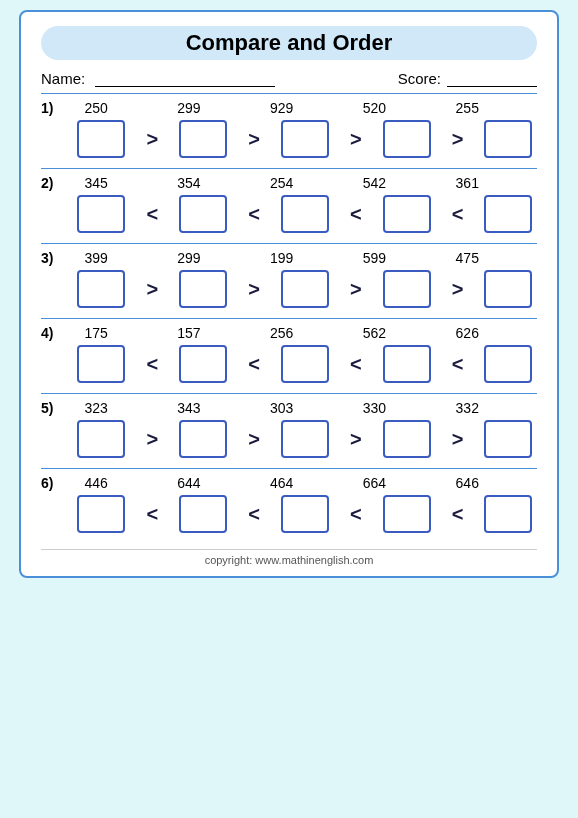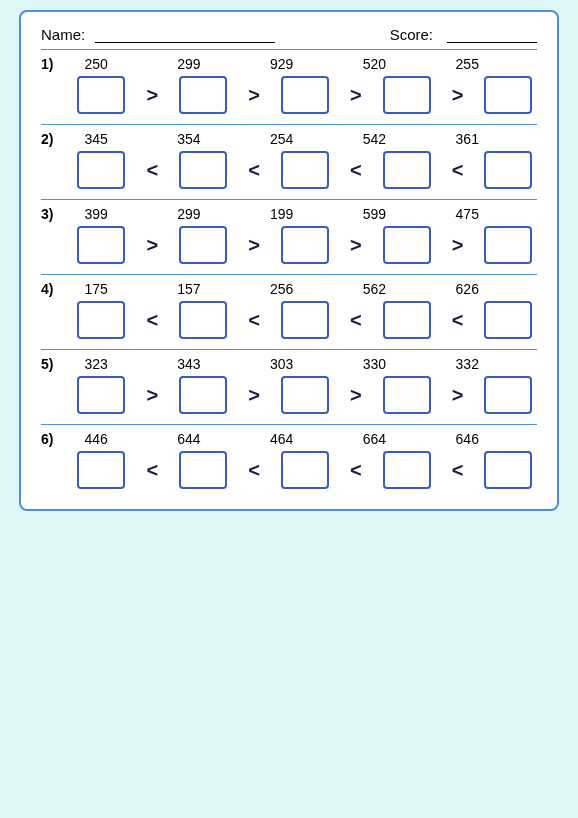--- a/index.html
+++ b/index.html
@@ -52,21 +52,21 @@
     .name-underline {
       border-bottom: 1.5px solid #000;
       width: 180px;
       display: inline-block;
       height: 16px;
     }
 
     .score-line {
       display: flex;
       align-items: center;
-      gap: 14px;
+      gap: 6px;
     }
 
     .score-underline {
       border-bottom: 1.5px solid #000;
       width: 90px;
       display: inline-block;
       height: 16px;
     }
 
     .instructions {
@@ -149,20 +149,21 @@
       color: #555;
       margin-top: 8px;
       padding-top: 4px;
       border-top: 1px solid #ccc;
     }
   </style>
 </head>
 <body>
 
 <div class="page">
+  <div class="title">Compare and Order</div>
 
   <div class="header-row">
     <div class="name-line">
       <span>Name:</span>
       <span class="name-underline"></span>
     </div>
     <div class="score-line">
       <span>Score:</span>
       <span class="score-underline"></span>
     </div>
@@ -315,13 +316,14 @@
             <div class="answer-box"></div>
             <span class="operator">&lt;</span>
             <div class="answer-box"></div>
             <span class="operator">&lt;</span>
             <div class="answer-box"></div>
           </div>
         </div>
       </div>
     </div>
 
+  <div class="copyright">copyright:   www.mathinenglish.com</div>
 </div>
 
 </body></html>

